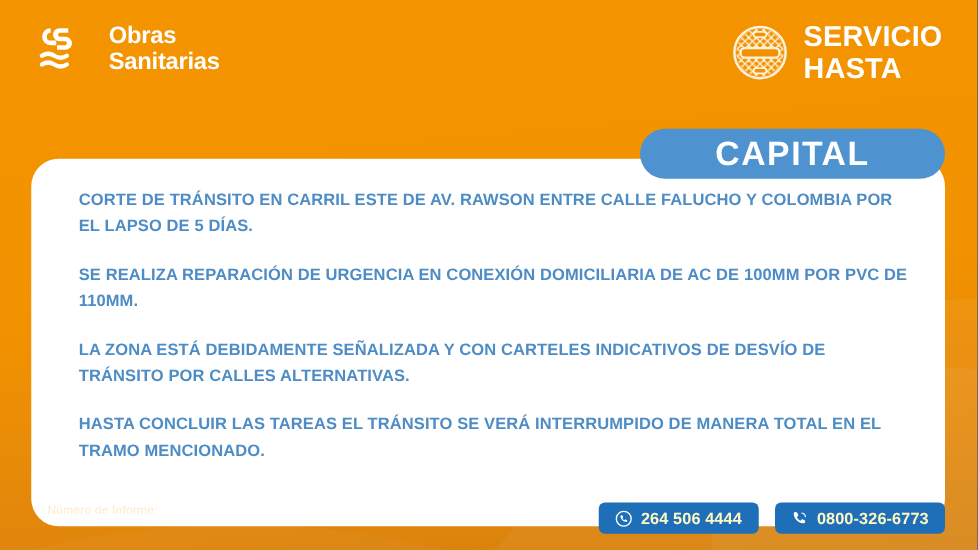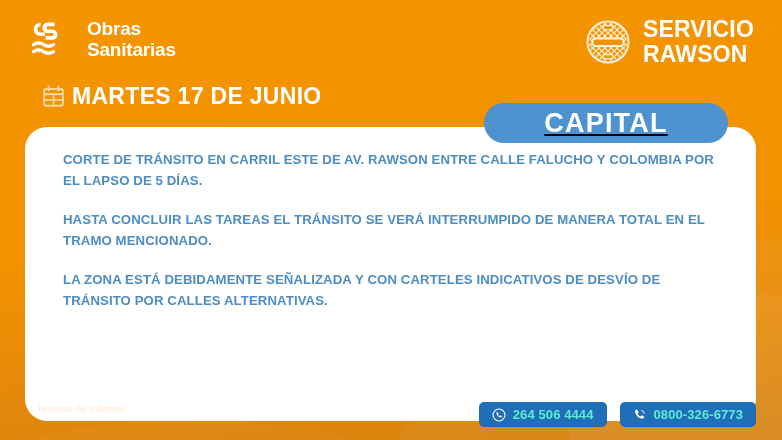--- a/index.html
+++ b/index.html
@@ -107,31 +107,30 @@
   .dateline-text {
     color: #ffffff;
     font-size: 23px;
     font-weight: bold;
     letter-spacing: 0.3px;
   }
 
   
   .capital-badge {
     position: absolute;
-    left: 484px;
+    left: 512px;
     top: 103px;
     width: 244px;
     height: 40px;
     border-radius: 20px;
     background: #4e93cf;
     display: flex;
     align-items: center;
     justify-content: center;
     z-index: 4;
-    text-decoration: underline;
   }
   .capital-badge span {
     color: #ffffff;
     font-size: 27px;
     font-weight: bold;
     letter-spacing: 1.2px;
   }
 
   
   .card {
@@ -196,21 +195,21 @@
     height: 25px;
     padding: 0 13px;
     border-radius: 5px;
     background: #1f6fb8;
     display: flex;
     align-items: center;
     gap: 7px;
     cursor: pointer;
   }
   .pill-text {
-    color: #5eead4;
+    color: #fef9c3;
     font-size: 13px;
     font-weight: bold;
     letter-spacing: 0.1px;
     white-space: nowrap;
   }
   .pill-icon { width: 14px; height: 14px; display: block; flex: none; }
 </style>
 </head>
 <body>
 
@@ -247,46 +246,34 @@
         <circle cx="24" cy="24" r="20.5" fill="none" stroke="#fdf1dd" stroke-width="2"></circle>
         <g clip-path="url(#circ)">
           <rect x="0" y="0" width="48" height="48" fill="url(#lattice)"></rect>
         </g>
         <rect x="8.5" y="20.5" width="31" height="7.5" rx="3.2" fill="#f39200" stroke="#fdf1dd" stroke-width="1.8"></rect>
         <rect x="19" y="7.5" width="10" height="4.2" rx="2" fill="#f39200" stroke="#fdf1dd" stroke-width="1.3"></rect>
         <rect x="19" y="36.5" width="10" height="4.2" rx="2" fill="#f39200" stroke="#fdf1dd" stroke-width="1.3"></rect>
       </svg>
     </span>
     <div class="service-name">SERVICIO
-RAWSON</div>
-  </div>
-
-  <div class="dateline">
-    <span>
-      <svg class="cal-icon" viewBox="0 0 24 24" aria-hidden="true">
-        <rect x="2.2" y="4.2" width="19.6" height="17.5" rx="2.4" fill="none" stroke="#fcd9a3" stroke-width="2"></rect>
-        <line x1="2.2" y1="9.6" x2="21.8" y2="9.6" stroke="#fcd9a3" stroke-width="2"></line>
-        <line x1="12" y1="9.6" x2="12" y2="21.7" stroke="#fcd9a3" stroke-width="1.7"></line>
-        <line x1="2.2" y1="15.7" x2="21.8" y2="15.7" stroke="#fcd9a3" stroke-width="1.7"></line>
-        <line x1="7" y1="1.6" x2="7" y2="5.6" stroke="#fcd9a3" stroke-width="2.2" stroke-linecap="round"></line>
-        <line x1="17" y1="1.6" x2="17" y2="5.6" stroke="#fcd9a3" stroke-width="2.2" stroke-linecap="round"></line>
-      </svg>
-    </span>
-    <div class="dateline-text">MARTES 17 DE JUNIO</div>
-  </div>
+HASTA</div>
+  </div>
+
 
   <div class="capital-badge">
     <span>CAPITAL</span>
   </div>
 
   <div class="card">
     <div class="card-body">
       <p class="para">CORTE DE TRÁNSITO EN CARRIL ESTE DE AV. RAWSON ENTRE CALLE FALUCHO Y COLOMBIA POR EL LAPSO DE 5 DÍAS.</p>
+      <p class="para">SE REALIZA REPARACIÓN DE URGENCIA EN CONEXIÓN DOMICILIARIA DE AC DE 100MM POR PVC DE 110MM.</p>
+      <p class="para">LA ZONA ESTÁ DEBIDAMENTE SEÑALIZADA Y CON CARTELES INDICATIVOS DE DESVÍO DE TRÁNSITO POR CALLES ALTERNATIVAS.</p>
       <p class="para">HASTA CONCLUIR LAS TAREAS EL TRÁNSITO SE VERÁ INTERRUMPIDO DE MANERA TOTAL EN EL TRAMO MENCIONADO.</p>
-      <p class="para">LA ZONA ESTÁ DEBIDAMENTE SEÑALIZADA Y CON CARTELES INDICATIVOS DE DESVÍO DE TRÁNSITO POR CALLES ALTERNATIVAS.</p>
     </div>
   </div>
 
   <div class="report">
     <span class="report-label">Número de Informe:</span>
     <span class="report-value">140/2025</span>
   </div>
 
   <div class="contacts">
     <div class="pill">

